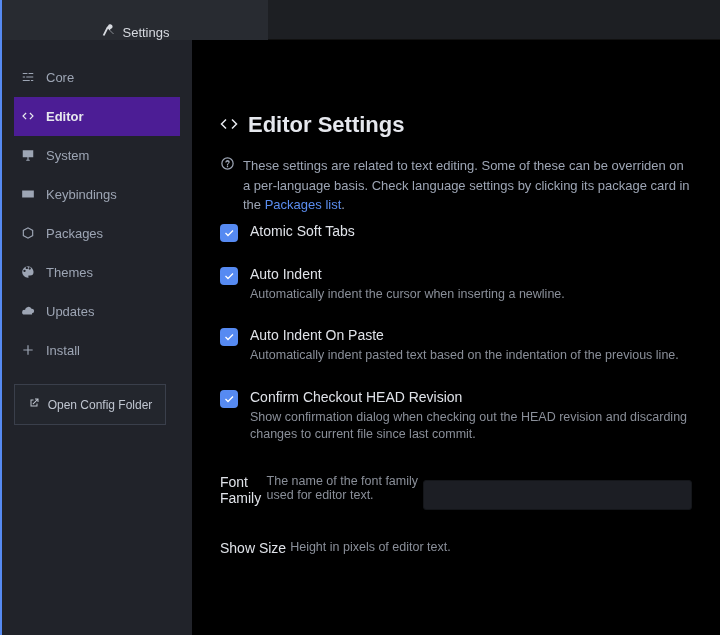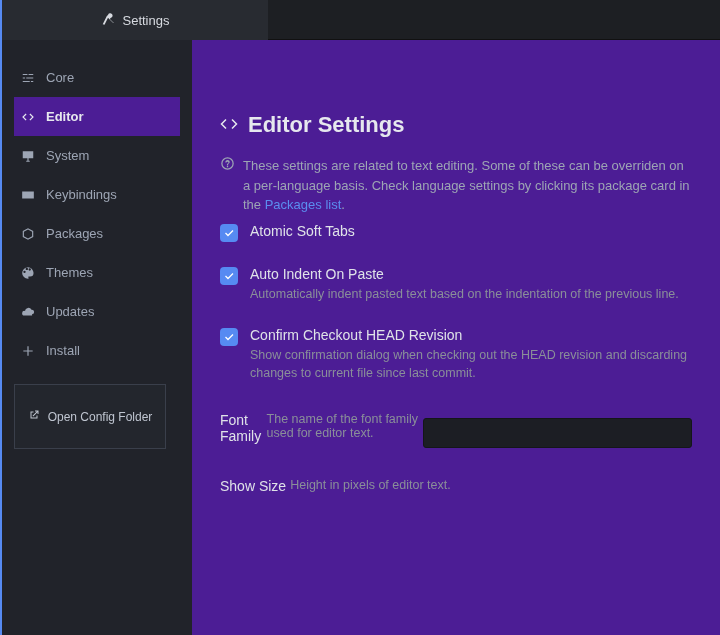--- a/index.html
+++ b/index.html
@@ -12,41 +12,41 @@
     overflow: hidden;
   }
   .root { display: flex; flex-direction: column; width: 100%; height: 100%; }
   .tabbar {
     display: flex;
     height: 40px;
     background: #1d1f23;
     border-bottom: 1px solid #111;
   }
   .tab {
-    display: flex; align-items: center; justify-content: center;
+    display: flex; align-items: flex-end; justify-content: center;
     gap: 8px;
     width: 268px;
     height: 40px;
     background: #282b31;
     color: #d7dae0;
     border-left: 2px solid #568af2;
     font-size: 13px;
   }
   .tab svg { fill: #d7dae0; }
   .body { display: flex; flex: 1; min-height: 0; }
   .sidebar {
     width: 192px;
     border-left: 2px solid #568af2;
     background: #21232a;
     display: flex; flex-direction: column;
     padding: 18px 12px 12px 12px;
   }
   .nav { display: flex; flex-direction: column; gap: 0; }
   .nav-item {
-    display: flex; align-items: flex-end;
+    display: flex; align-items: flex-start;
     gap: 10px;
     padding: 12px 8px 12px 6px;
     color: #9da5b4;
     cursor: pointer;
     border-radius: 0;
     font-size: 13px;
   }
   .nav-item.active {
     background: #4c1d95;
     color: #e6e8ee;
@@ -55,30 +55,30 @@
   .nav-item .icn { width: 16px; display:flex; justify-content:center; }
   .nav-item svg { fill: currentColor; }
   .open-config {
     margin-top: 14px;
     display: inline-flex;
     align-items: center; justify-content: center;
     gap: 8px;
     border: 1px solid #3a3f4b;
     color: #bfc5d0;
     background: #23262d;
-    padding: 24px 10px;
+    padding: 12px 10px;
     font-size: 12px;
     cursor: pointer;
     width: 152px;
   }
   .open-config svg { fill: currentColor; }
 
   .content {
     flex: 1;
-    background: #4c1d95;
+    background: #000000;
     padding: 28px 28px 12px 28px;
     overflow: hidden;
   }
   .heading { display:flex; align-items:center; gap:10px; margin: 44px 0 18px 0; }
   .heading h1 { font-size: 22px; color: #e6e8ee; font-weight: 700; }
   .heading svg { stroke: #e6e8ee; stroke-width: 2; fill:none; }
 
   .infoblock { display:flex; gap:8px; margin-bottom: 8px; color:#9da5b4; line-height: 1.5; }
   .infoblock .qicon svg { fill:#9da5b4; }
   .infoblock a { color:#5b8def; text-decoration: none; }
@@ -236,20 +236,31 @@
             <div class="setting-title">Atomic Soft Tabs</div>
           </div>
         </div>
         <div class="setting">
           <div class="chk">
               <svg width="12" height="12" viewBox="0 0 24 24">
                 <path d="M5 12l5 5L20 7"></path>
               </svg>
             </div>
           <div class="setting-body">
+            <div class="setting-title">Auto Indent</div>
+            <div class="setting-desc">Automatically indent the cursor when inserting a newline.</div>
+          </div>
+        </div>
+        <div class="setting">
+          <div class="chk">
+              <svg width="12" height="12" viewBox="0 0 24 24">
+                <path d="M5 12l5 5L20 7"></path>
+              </svg>
+            </div>
+          <div class="setting-body">
             <div class="setting-title">Auto Indent On Paste</div>
             <div class="setting-desc">Automatically indent pasted text based on the indentation of the previous line.</div>
           </div>
         </div>
         <div class="setting">
           <div class="chk">
               <svg width="12" height="12" viewBox="0 0 24 24">
                 <path d="M5 12l5 5L20 7"></path>
               </svg>
             </div>

